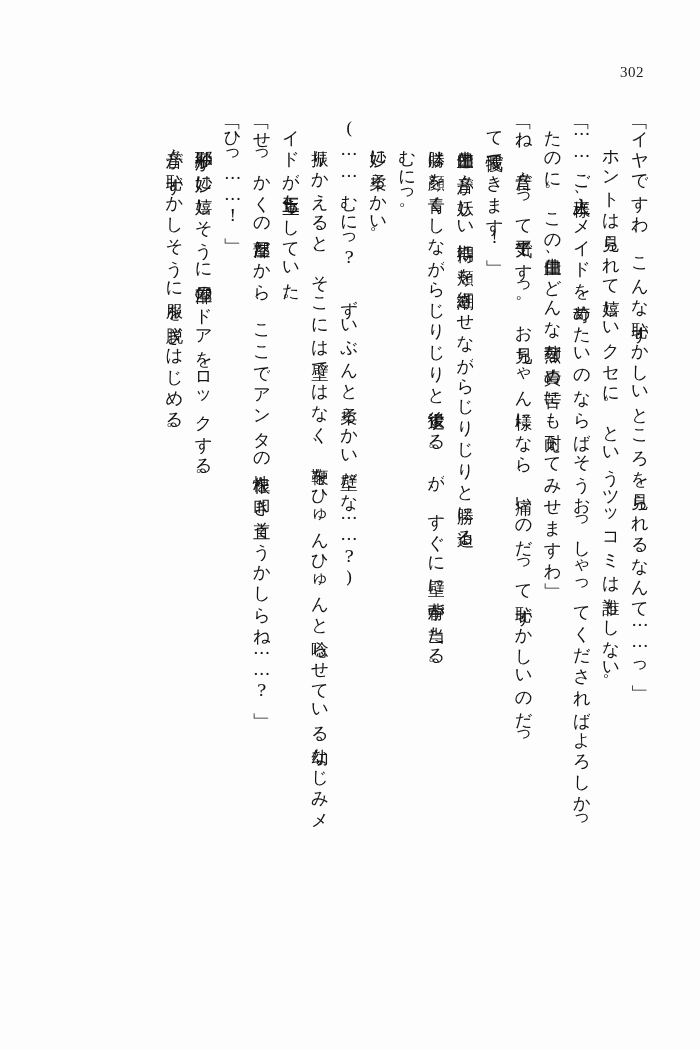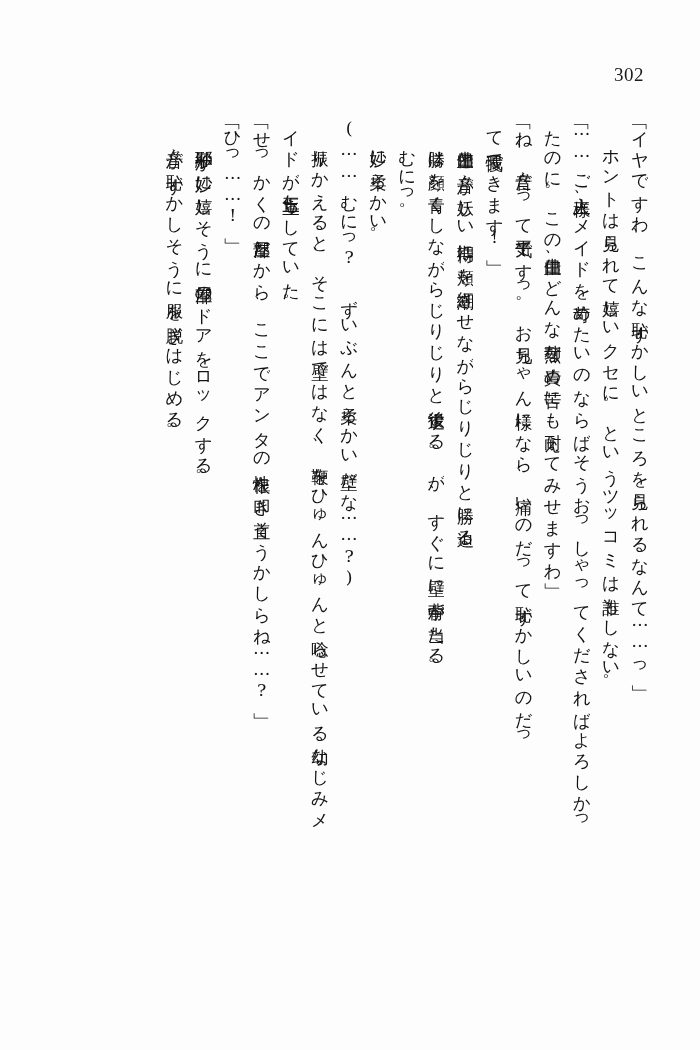--- a/index.html
+++ b/index.html
@@ -20,21 +20,21 @@
     position: absolute;
     inset: 0;
     background: #fdfdfd;
   }
 
   
   .page-number {
     position: absolute;
     top: 64px;
     right: 56px;
-    font-size: 19px;
+    font-size: 15px;
     letter-spacing: 0.5px;
     color: #1c1c1c;
     font-family: "Liberation Serif", "DejaVu Serif", serif;
   }
 
   
   .text-block {
     position: absolute;
     top: 118px;
     right: 52px;

